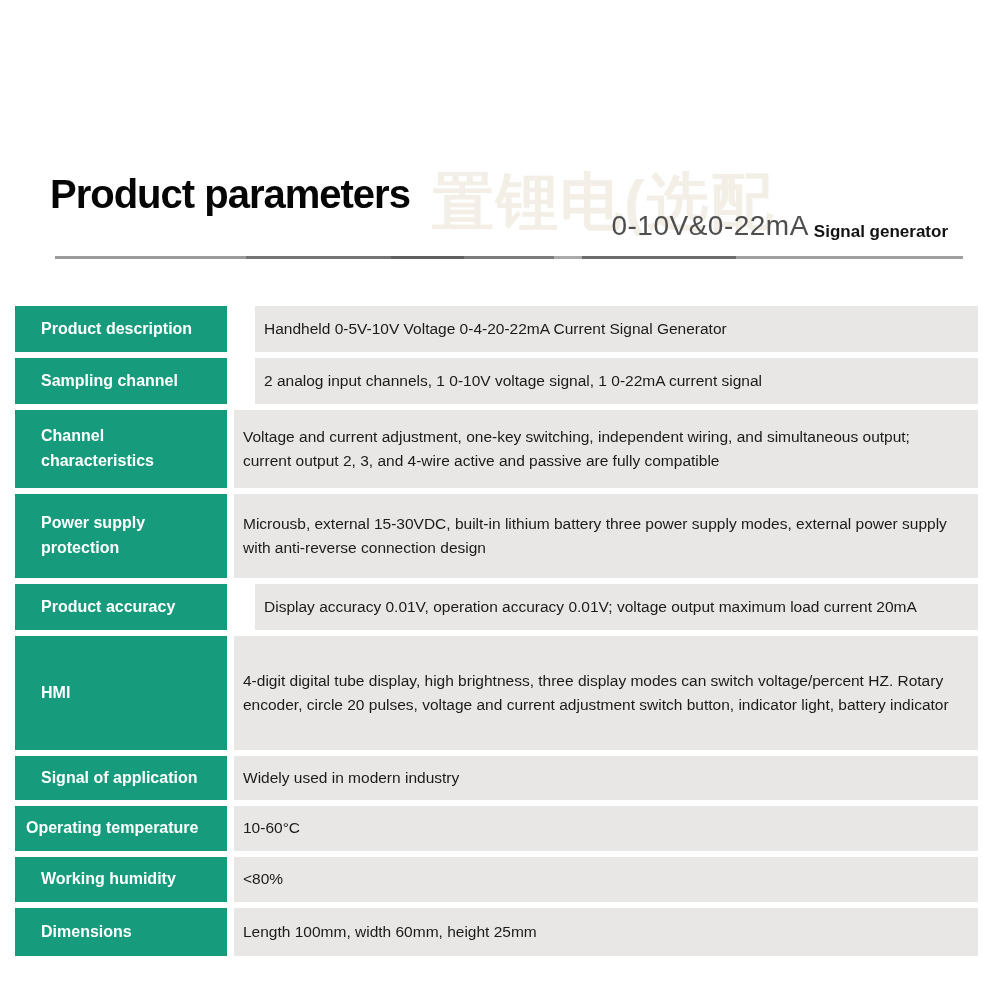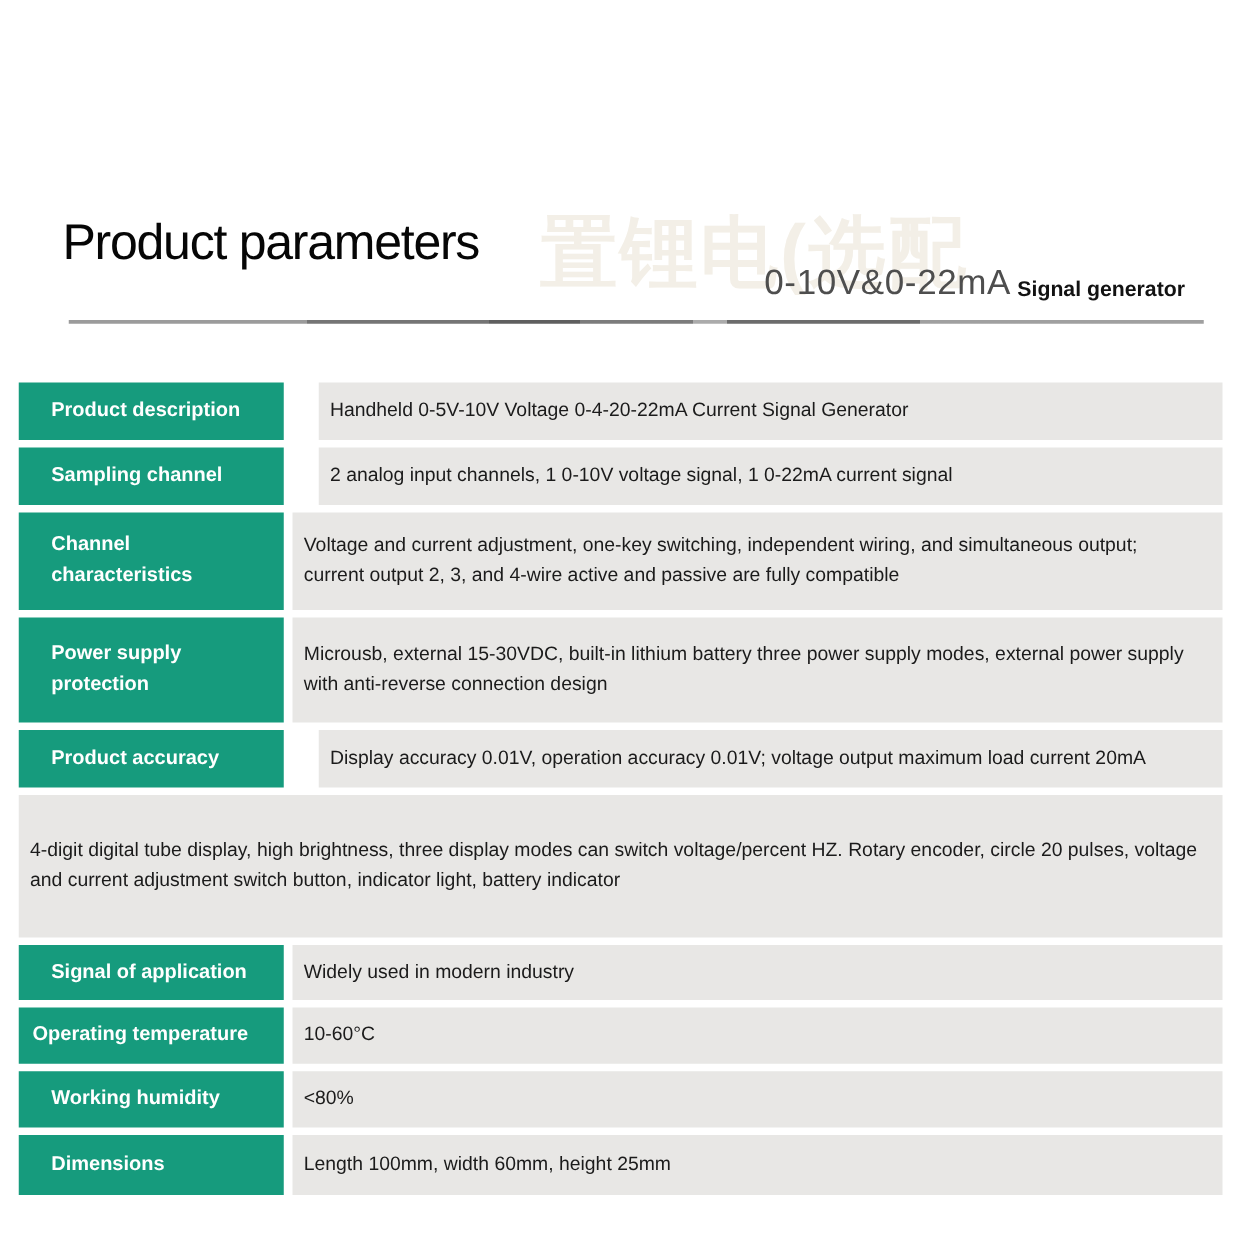--- a/index.html
+++ b/index.html
@@ -25,21 +25,21 @@
     color: #f3efe7;
     letter-spacing: 2px;
     user-select: none;
     white-space: nowrap;
   }
   .page-title {
     position: absolute;
     left: 50px;
     top: 172px;
     font-size: 40px;
-    font-weight: normal;
+    font-weight: bold;
     letter-spacing: -1px;
     color: #060606;
     white-space: nowrap;
   }
   .subtitle {
     position: absolute;
     right: 52px;
     top: 210px;
     display: flex;
     align-items: flex-end;
@@ -158,20 +158,21 @@
 protection</div>
       <div class="value-cell">Microusb, external 15-30VDC, built-in lithium battery three power supply modes, external power supply with anti-reverse connection design</div>
     </div>
 
     <div class="row h46">
       <div class="label-cell">Product accuracy</div>
       <div class="value-cell">Display accuracy 0.01V, operation accuracy 0.01V; voltage output maximum load current 20mA</div>
     </div>
 
     <div class="row h114">
+      <div class="label-cell">HMI</div>
       <div class="value-cell">4-digit digital tube display, high brightness, three display modes can switch voltage/percent HZ. Rotary encoder, circle 20 pulses, voltage and current adjustment switch button, indicator light, battery indicator</div>
     </div>
 
     <div class="row h44">
       <div class="label-cell">Signal of application</div>
       <div class="value-cell">Widely used in modern industry</div>
     </div>
 
     <div class="row h45 tight">
       <div class="label-cell">Operating temperature</div>

